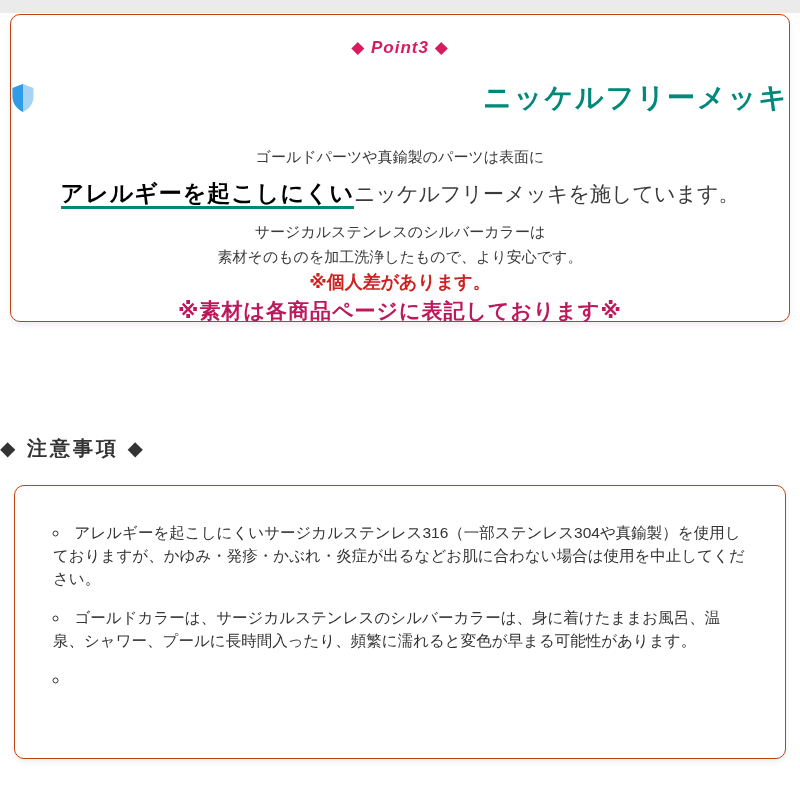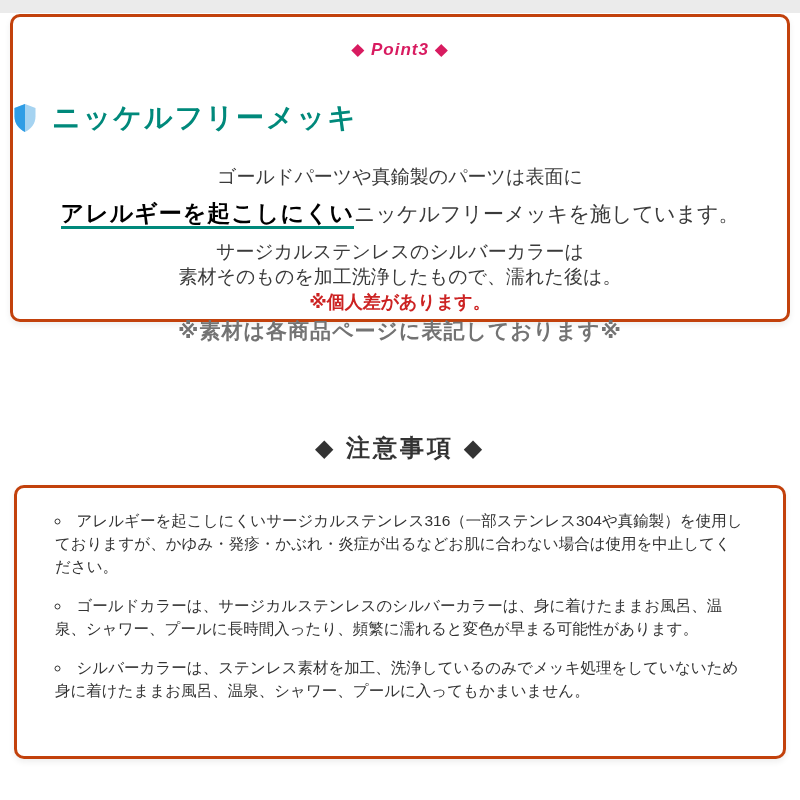--- a/index.html
+++ b/index.html
@@ -15,61 +15,61 @@
     background: #ffffff;
     overflow: hidden;
   }
   .top-strip {
     width: 100%;
     height: 13px;
     background: #ebebeb;
   }
   .card {
     background: #ffffff;
-    border: 3px solid #c2410c;
+    border: 1px solid #c2410c;
     border-radius: 10px;
     box-shadow: 0 3px 6px rgba(0,0,0,0.07);
     box-sizing: border-box;
   }
   .card-point {
     margin: 1px 10px 0 10px;
     width: 780px;
     height: 308px;
     text-align: center;
     padding-top: 22px;
   }
   .point-header {
     color: #d81b60;
     font-size: 17px;
     font-weight: bold;
     font-style: italic;
     letter-spacing: 1px;
   }
   .title-row {
-    margin-top: 39px;
+    margin-top: 21px;
     display: flex;
     align-items: center;
-    justify-content: flex-start;
+    justify-content: space-between;
     gap: 15px;
   }
   .shield {
     width: 24px;
     height: 30px;
     flex: 0 0 auto;
   }
   .section-title {
     color: #00897b;
     font-size: 28px;
     font-weight: bold;
     letter-spacing: 2px;
   }
   .body-line {
     margin: 0;
     color: #3a3a3a;
-    font-size: 19px;
+    font-size: 15px;
     line-height: 25px;
   }
   .line1 { margin-top: 27px; }
   .big-line {
     margin: 8px 0 6px 0;
     line-height: 34px;
   }
   .highlight {
     display: inline-block;
     color: #000000;
@@ -85,40 +85,40 @@
   }
   .red-note {
     margin: 3px 0 0 0;
     color: #cc2222;
     font-size: 18px;
     font-weight: bold;
     line-height: 20px;
   }
   .bold-note {
     margin: 4px 0 0 0;
-    color: #737373;
+    color: #be185d;
     font-size: 21px;
     font-weight: bold;
     letter-spacing: 1px;
     line-height: 30px;
   }
   .caution-header {
     margin: 112px 0 0 0;
-    text-align: center;
+    text-align: left;
     color: #333333;
-    font-size: 24px;
+    font-size: 20px;
     font-weight: bold;
     letter-spacing: 3px;
     line-height: 28px;
   }
   .card-caution {
     margin: 23px 14px 0 14px;
     width: 772px;
     height: 274px;
-    padding: 21px 38px 30px 30px;
+    padding: 35px 38px 30px 30px;
   }
   .caution-list {
     margin: 0;
     padding: 0 0 0 8px;
     list-style-type: circle;
     list-style-position: inside;
     color: #333333;
     font-size: 15.5px;
   }
   .caution-list li {
@@ -148,29 +148,29 @@
         <rect x="0" y="0" width="12" height="30" fill="#2f9de5" clip-path="url(#shield-clip)"></rect>
       </svg>
       <span class="section-title">ニッケルフリーメッキ</span>
     </div>
 
     <p class="body-line line1">ゴールドパーツや真鍮製のパーツは表面に</p>
 
     <p class="big-line"><span class="highlight">アレルギーを起こしにくい</span><span class="rest">ニッケルフリーメッキを施しています。</span></p>
 
     <p class="body-line">サージカルステンレスのシルバーカラーは</p>
-    <p class="body-line">素材そのものを加工洗浄したもので、濡れた後は。</p>
+    <p class="body-line">素材そのものを加工洗浄したもので、より安心です。</p>
 
     <p class="red-note">※個人差があります。</p>
     <p class="bold-note">※素材は各商品ページに表記しております※</p>
   </section>
 
   <h2 class="caution-header">◆ 注意事項 ◆</h2>
 
   <section class="card card-caution">
     <ul class="caution-list">
         <li><span>アレルギーを起こしにくいサージカルステンレス316（一部ステンレス304や真鍮製）を使用しておりますが、かゆみ・発疹・かぶれ・炎症が出るなどお肌に合わない場合は使用を中止してください。</span></li>
         <li><span>ゴールドカラーは、サージカルステンレスのシルバーカラーは、身に着けたままお風呂、温泉、シャワー、プールに長時間入ったり、頻繁に濡れると変色が早まる可能性があります。</span></li>
-        <li><span>シルバーカラーは、ステンレス素材を加工、洗浄しているのみでメッキ処理をしていないため身に着けたままお風呂、温泉、シャワー、プールに入ってもかまいません。</span><br></li>
+        <li><br></li>
       </ul>
   </section>
 
 </div>
 
 </body></html>

